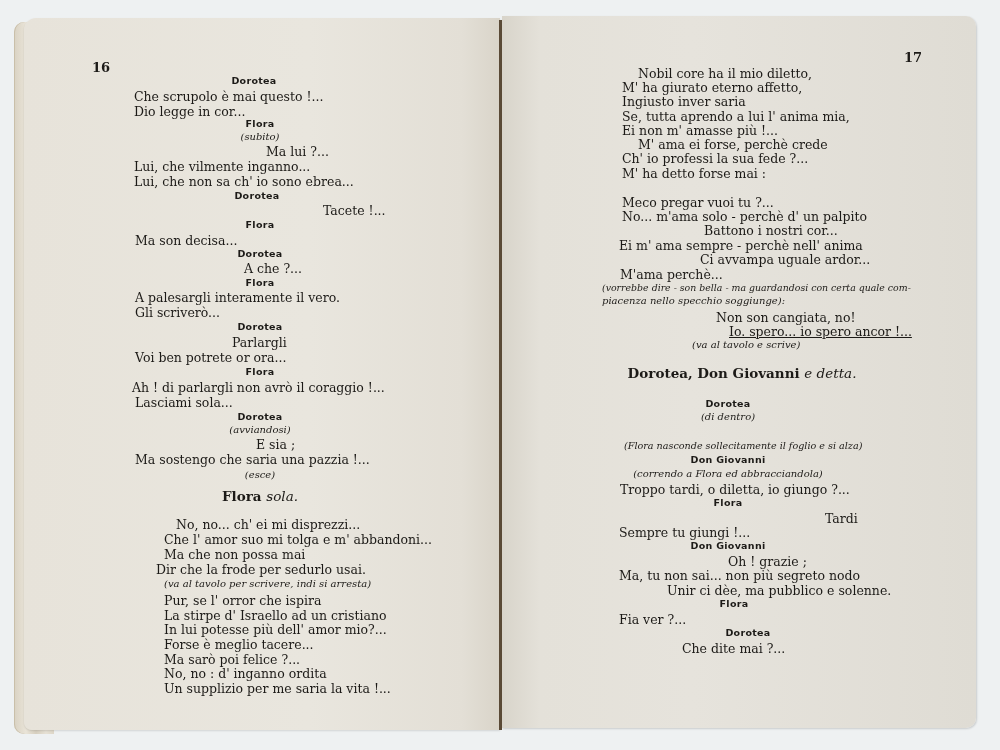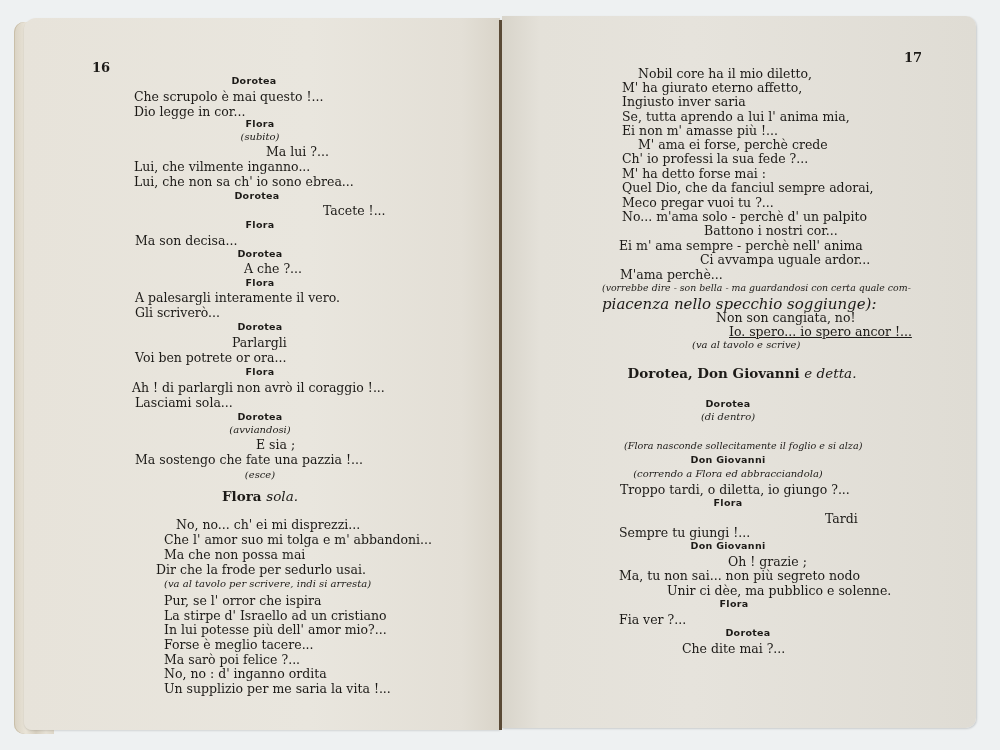--- a/index.html
+++ b/index.html
@@ -75,21 +75,21 @@
     <span class="line" style="left:111px;top:287px;">Gli scriverò...</span>
     <span class="speaker c" style="left:236px;top:303px;">Dorotea</span>
     <span class="line" style="left:208px;top:317px;">Parlargli</span>
     <span class="line" style="left:111px;top:332px;">Voi ben potrete or ora...</span>
     <span class="speaker c" style="left:236px;top:348px;">Flora</span>
     <span class="line" style="left:108px;top:362px;">Ah ! di parlargli non avrò il coraggio !...</span>
     <span class="line" style="left:111px;top:377px;">Lasciami sola...</span>
     <span class="speaker c" style="left:236px;top:393px;">Dorotea</span>
     <span class="dir c" style="left:236px;top:406px;">(avviandosi)</span>
     <span class="line" style="left:232px;top:419px;">E sia ;</span>
-    <span class="line" style="left:111px;top:434px;">Ma sostengo che fate una pazzia !...</span>
+    <span class="line" style="left:111px;top:434px;">Ma sostengo che saria una pazzia !...</span>
     <span class="dir c" style="left:236px;top:451px;">(esce)</span>
     <span class="heading c" style="left:236px;top:470px;"><span>Flora</span> <i>sola.</i></span>
     <span class="line" style="left:152px;top:499px;">No, no... ch' ei mi disprezzi...</span>
     <span class="line" style="left:140px;top:514px;">Che l' amor suo mi tolga e m' abbandoni...</span>
     <span class="line" style="left:140px;top:529px;">Ma che non possa mai</span>
     <span class="line" style="left:132px;top:544px;">Dir che la frode per sedurlo usai.</span>
     <span class="dir" style="left:140px;top:560px;">(va al tavolo per scrivere, indi si arresta)</span>
     <span class="line" style="left:140px;top:575px;">Pur, se l' orror che ispira</span>
     <span class="line" style="left:140px;top:590px;">La stirpe d' Israello ad un cristiano</span>
     <span class="line" style="left:140px;top:604px;">In lui potesse più dell' amor mio?...</span>
@@ -105,29 +105,28 @@
     <span class="page-number" style="left:402px;top:34px;">17</span>
 
     <span class="line" style="left:136px;top:50px;">Nobil core ha il mio diletto,</span>
     <span class="line" style="left:120px;top:64px;">M' ha giurato eterno affetto,</span>
     <span class="line" style="left:120px;top:78px;">Ingiusto inver saria</span>
     <span class="line" style="left:120px;top:93px;">Se, tutta aprendo a lui l' anima mia,</span>
     <span class="line" style="left:120px;top:107px;">Ei non m' amasse più !...</span>
     <span class="line" style="left:136px;top:121px;">M' ama ei forse, perchè crede</span>
     <span class="line" style="left:120px;top:135px;">Ch' io professi la sua fede ?...</span>
     <span class="line" style="left:120px;top:150px;">M' ha detto forse mai :</span>
-    <span class="line" style="left:120px;top:164px;">Quel Dio, che da fanciul sempre adorai,</span>
     <span class="line" style="left:120px;top:179px;">Meco pregar vuoi tu ?...</span>
     <span class="line" style="left:120px;top:193px;">No... m'ama solo - perchè d' un palpito</span>
     <span class="line" style="left:202px;top:207px;">Battono i nostri cor...</span>
     <span class="line" style="left:117px;top:222px;">Ei m' ama sempre - perchè nell' anima</span>
     <span class="line" style="left:198px;top:236px;">Ci avvampa uguale ardor...</span>
     <span class="line" style="left:118px;top:251px;">M'ama perchè...</span>
     <span class="dir" style="left:100px;top:266px;font-size:9.4px;">(vorrebbe dire - son bella - ma guardandosi con certa quale com-</span>
-    <span class="dir" style="left:100px;top:279px;font-size:15px;">piacenza nello specchio soggiunge):</span>
+    <span class="dir" style="left:100px;top:279px;font-size:10px;">piacenza nello specchio soggiunge):</span>
     <span class="line" style="left:214px;top:294px;">Non son cangiata, no!</span>
     <span class="line" style="left:227px;top:308px;text-decoration:underline;">Io. spero... io spero ancor !...</span>
     <span class="dir" style="left:190px;top:323px;">(va al tavolo e scrive)</span>
     <span class="heading c" style="left:240px;top:349px;"><span>Dorotea, Don Giovanni</span> <i>e detta.</i></span>
     <span class="speaker c" style="left:226px;top:382px;">Dorotea</span>
     <span class="dir c" style="left:226px;top:395px;">(di dentro)</span>
     <span class="dir" style="left:122px;top:424px;font-size:9.6px;">(Flora nasconde sollecitamente il foglio e si alza)</span>
     <span class="speaker c" style="left:226px;top:438px;">Don Giovanni</span>
     <span class="dir c" style="left:226px;top:452px;">(correndo a Flora ed abbracciandola)</span>
     <span class="line" style="left:118px;top:466px;">Troppo tardi, o diletta, io giungo ?...</span>

